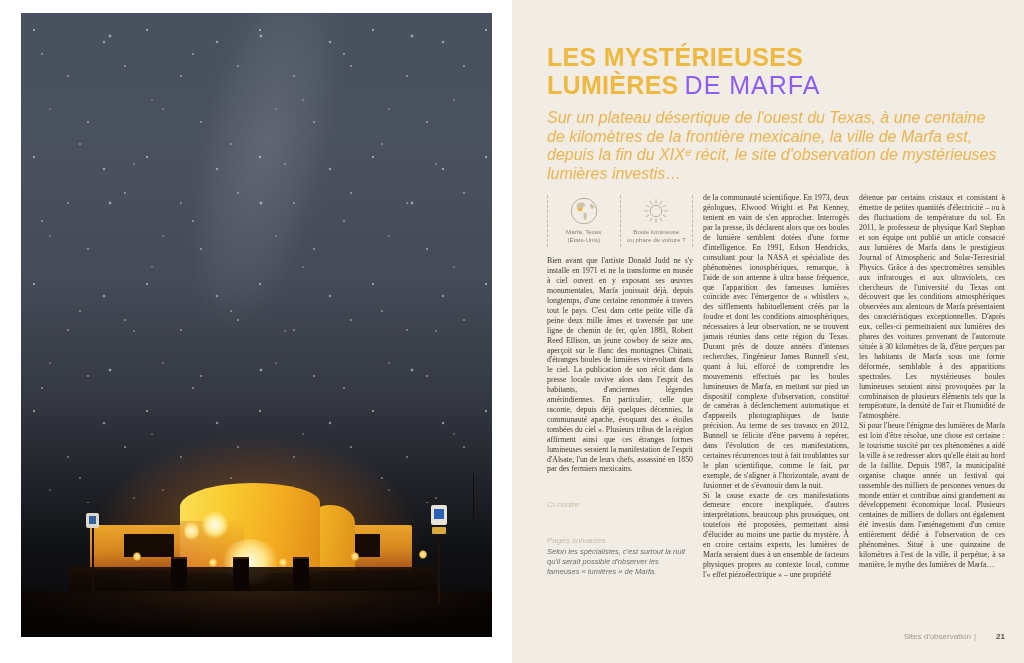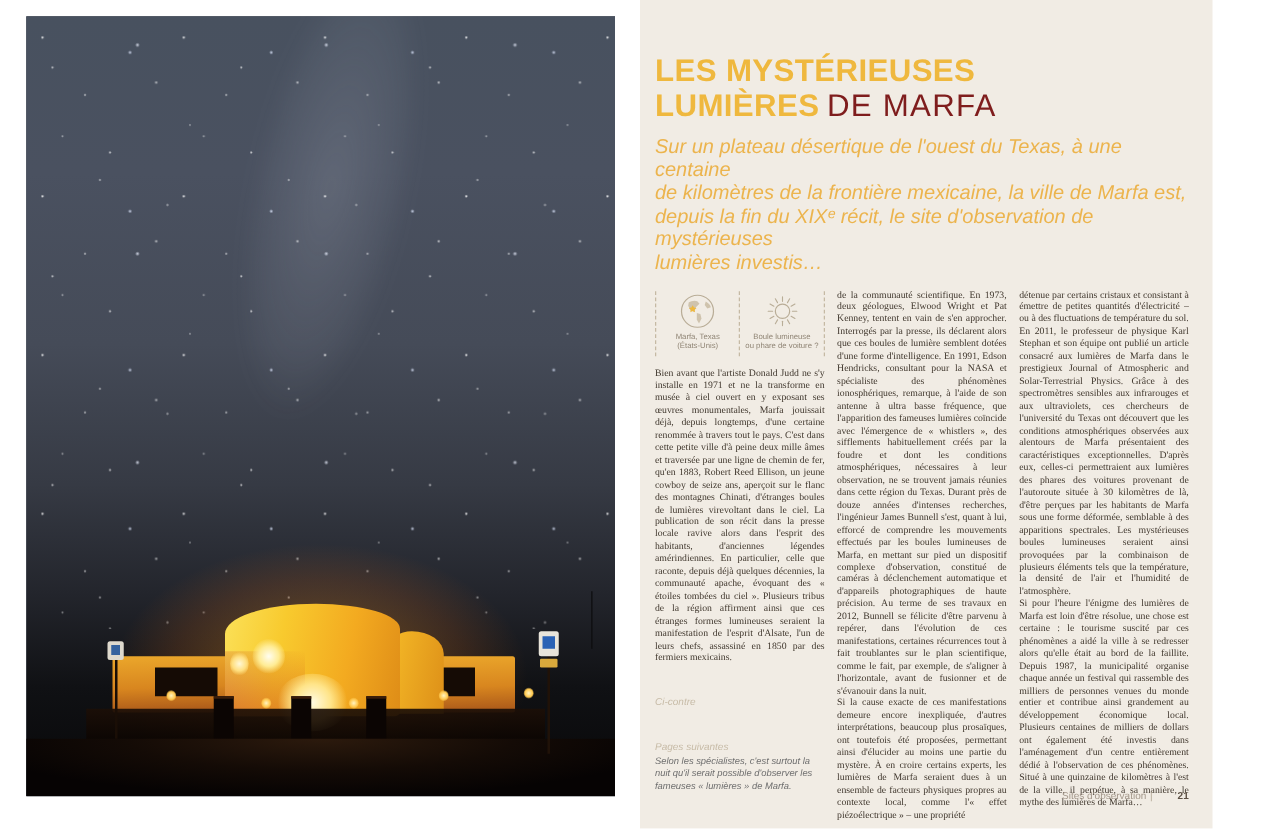--- a/index.html
+++ b/index.html
@@ -68,23 +68,23 @@
   .sign-right .board { position:absolute; left:2px; top:0; width:16px; height:20px; background:#e8e4da; border-radius:2px; }
   .sign-right .board::after { content:""; position:absolute; left:3px; top:4px; width:10px; height:10px; background:#2a62b5; }
   .sign-right .plate { position:absolute; left:3px; top:22px; width:14px; height:7px; background:#d9a93c; border-radius:1px; }
   .sign-left { left:64px; bottom:46px; width:16px; height:78px; }
   .sign-left .pole { position:absolute; left:7px; top:14px; width:2px; height:64px; background:#1a0e06; }
   .sign-left .board { position:absolute; left:1px; top:0; width:13px; height:15px; background:#ded9cd; border-radius:2px; }
   .sign-left .board::after { content:""; position:absolute; left:3px; top:3px; width:7px; height:8px; background:#35629e; }
   .antenna { position:absolute; left:452px; bottom:118px; width:1px; height:46px; background:#0c0c0e; }
 
   
-  .page-right { position:absolute; left:512px; top:0; width:458px; height:663px; background:#f1ece4; padding:44px 19px 0 12px; overflow:hidden; }
+  .page-right { position:absolute; left:512px; top:0; width:512px; height:663px; background:#f1ece4; padding:44px 19px 0 35px; overflow:hidden; }
   .headline { font-weight:bold; font-size:25px; line-height:27.5px; letter-spacing:.3px; color:#efb83e; }
-  .headline .t2 { font-weight:normal; color:#7f1d1d; letter-spacing:1px; margin-left:6px; }
+  .headline .t2 { font-weight:normal; color:#8b5cf6; letter-spacing:1px; margin-left:6px; }
   .standfirst { margin-top:10px; font-style:italic; font-size:16px; line-height:18.6px; color:#ecb44d; }
   .columns { display:flex; gap:10px; margin-top:10px; }
   .col { width:150px; }
   .bodytext { font-family:"Liberation Serif", serif; font-size:7.8px; line-height:9.9px; color:#3f362c; text-align:justify; }
   .bodytext + .bodytext { margin-top:0; }
   .infographic { display:flex; height:52px; margin:2px 0 9px 0; }
   .info-item { flex:1; border-left:1px dashed #c5b9a3; display:flex; flex-direction:column; align-items:center; justify-content:flex-start; padding-top:1px; }
   .info-item:last-child { border-right:1px dashed #c5b9a3; }
   .info-icon { width:30px; height:30px; }
   .info-label { margin-top:2px; font-size:6.2px; line-height:7.6px; color:#8f8474; text-align:center; }

